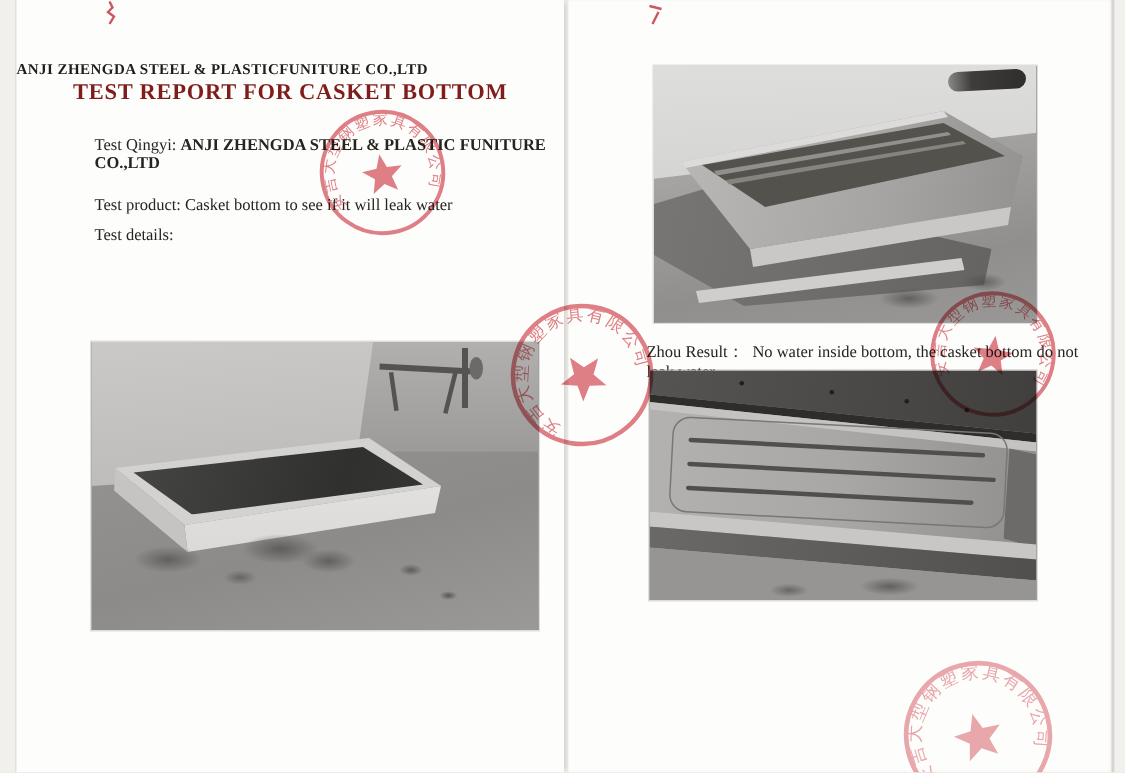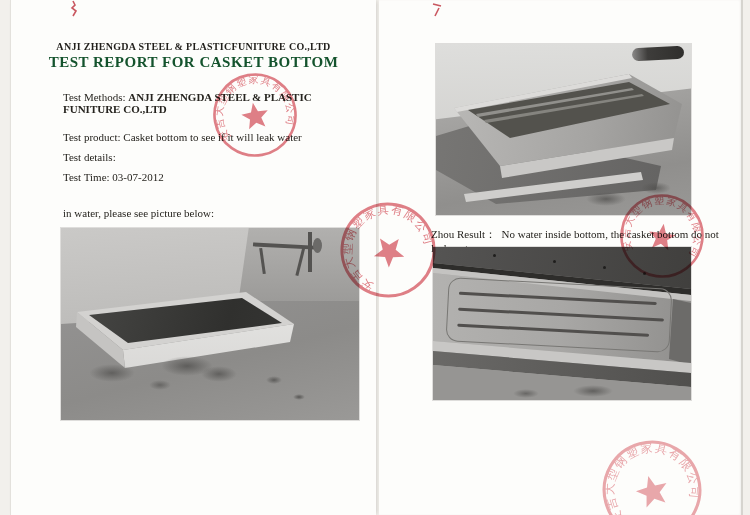--- a/index.html
+++ b/index.html
@@ -3,24 +3,24 @@
 <meta charset="utf-8">
 <style>
   html,body{margin:0;padding:0;background:#e9e7e2;}
   .canvas{position:relative;width:750px;height:515px;overflow:hidden;background:#f2f0ec;
           font-family:"Liberation Serif", serif;}
   .page{position:absolute;top:0;height:515px;background:#fdfdfb;}
   .page-left{left:10px;width:365px;border-left:1px solid #e3e1dc;
              box-shadow:2px 0 4px -1px rgba(60,55,45,.18);}
   .page-right{left:379px;width:362px;border-right:2px solid #d6d4cf;
               box-shadow:-1px 0 2px rgba(60,55,45,.06) inset;}
-  .hdr1{position:absolute;top:41px;left:0;right:0;text-align:center;
+  .hdr1{position:absolute;top:41px;left:0;right:0;text-align:left;
         font-weight:bold;font-size:10px;letter-spacing:.3px;color:#201e1a;}
   .hdr2{position:absolute;top:54px;left:0;right:0;text-align:center;
-        font-weight:bold;font-size:15px;letter-spacing:.5px;color:#14532d;}
+        font-weight:bold;font-size:15px;letter-spacing:.5px;color:#7f1d1d;}
   .line{position:absolute;left:52px;right:10px;font-size:11px;color:#26241f;white-space:pre-wrap;}
   .line .val{font-weight:bold;}
   .result-line{position:absolute;left:52px;right:6px;top:227px;font-size:11px;color:#26241f;white-space:pre-wrap;}
   .photo{position:absolute;overflow:hidden;background:#999;
          box-shadow:inset 0 0 16px rgba(35,33,30,.28), 0 0 0 1px rgba(130,128,124,.25);}
   .ly{position:absolute;inset:0;}
   .blob{position:absolute;border-radius:50%;}
   
   .pa{left:50px;top:228px;width:298px;height:192px;}
   .pa-floor{background:linear-gradient(165deg,#a6a5a3 0%,#929190 35%,#8c8b89 65%,#9a9997 100%);}
@@ -76,25 +76,23 @@
 </style>
 </head>
 <body>
 
 <div class="canvas">
 
   <div class="page page-left">
     <div class="hdr1">ANJI ZHENGDA STEEL &amp; PLASTICFUNITURE CO.,LTD</div>
     <div class="hdr2">TEST REPORT FOR CASKET BOTTOM</div>
 
-    <div class="line" style="top:91px"><span class="lbl">Test Methods: </span><span class="val">ANJI ZHENGDA STEEL &amp; PLASTIC FUNITURE CO.,LTD</span></div>
+    <div class="line" style="top:91px"><span class="lbl">Test Qingyi: </span><span class="val">ANJI ZHENGDA STEEL &amp; PLASTIC FUNITURE CO.,LTD</span></div>
     <div class="line" style="top:131px"><span class="lbl">Test product: Casket bottom to see if it will leak water</span></div>
     <div class="line" style="top:151px"><span class="lbl">Test details:</span></div>
-    <div class="line" style="top:171px"><span class="lbl">Test Time: 03-07-2012</span></div>
-    <div class="line" style="top:207px"><span class="lbl">in water, please see picture below:</span></div>
 
     <div class="photo pa">
       <div class="ly pa-floor"></div>
       <div class="pa-farfloor"></div>
       <div class="ly pa-wall"></div>
       <div class="eq" style="left:192px;top:16px;width:62px;height:4px;transform:rotate(3deg)"></div>
       <div class="eq" style="left:200px;top:20px;width:3px;height:26px;transform:rotate(-8deg)"></div>
       <div class="eq" style="left:238px;top:18px;width:3px;height:30px;transform:rotate(14deg)"></div>
       <div class="eq" style="left:247px;top:4px;width:4px;height:40px"></div>
       <div class="eq blob" style="left:252px;top:10px;width:9px;height:15px;background:#6b6a68"></div>

